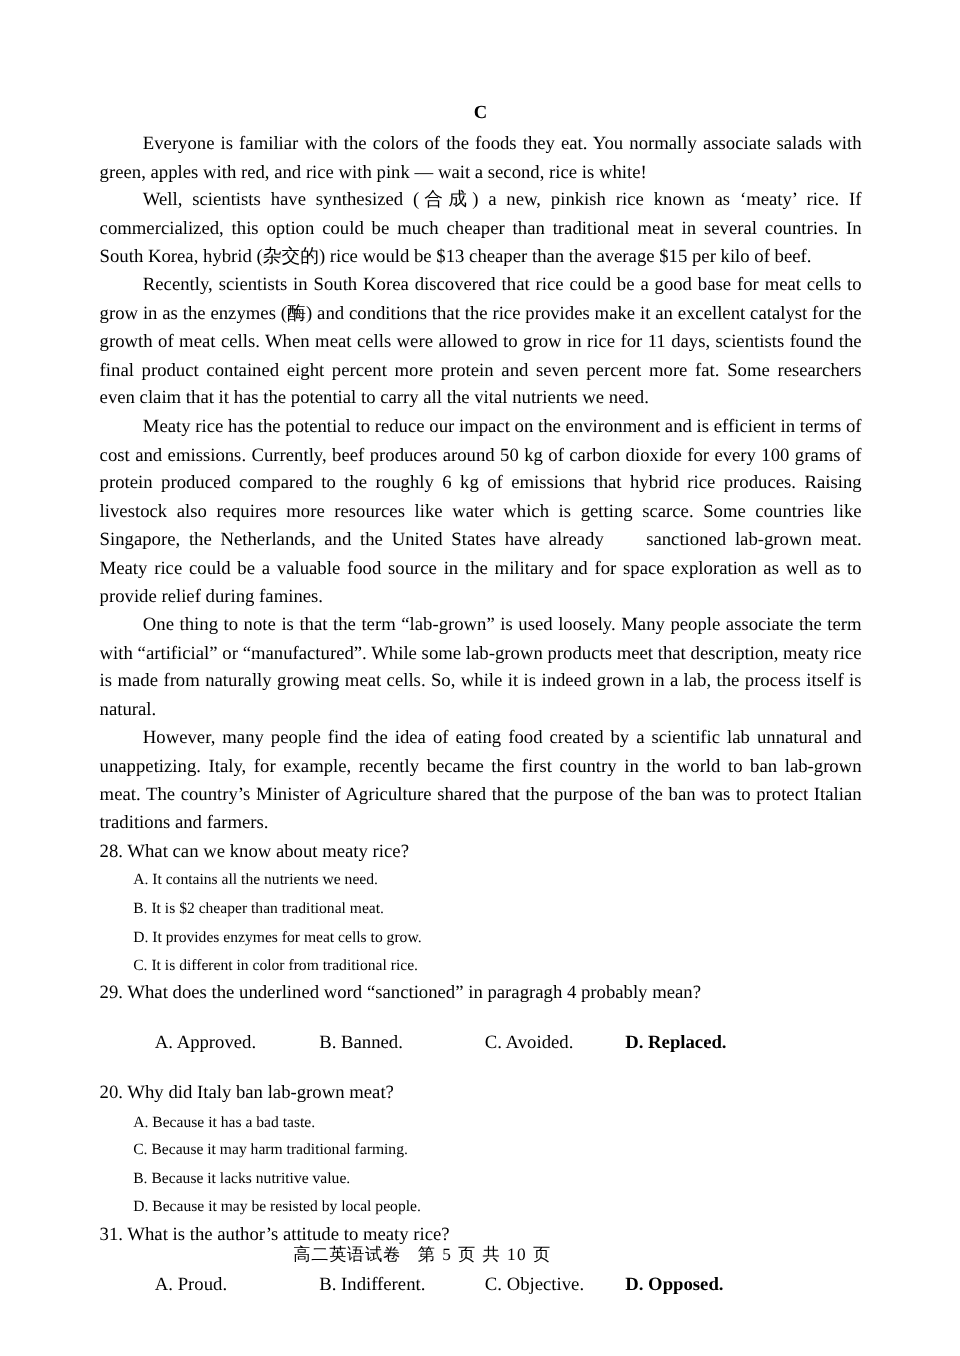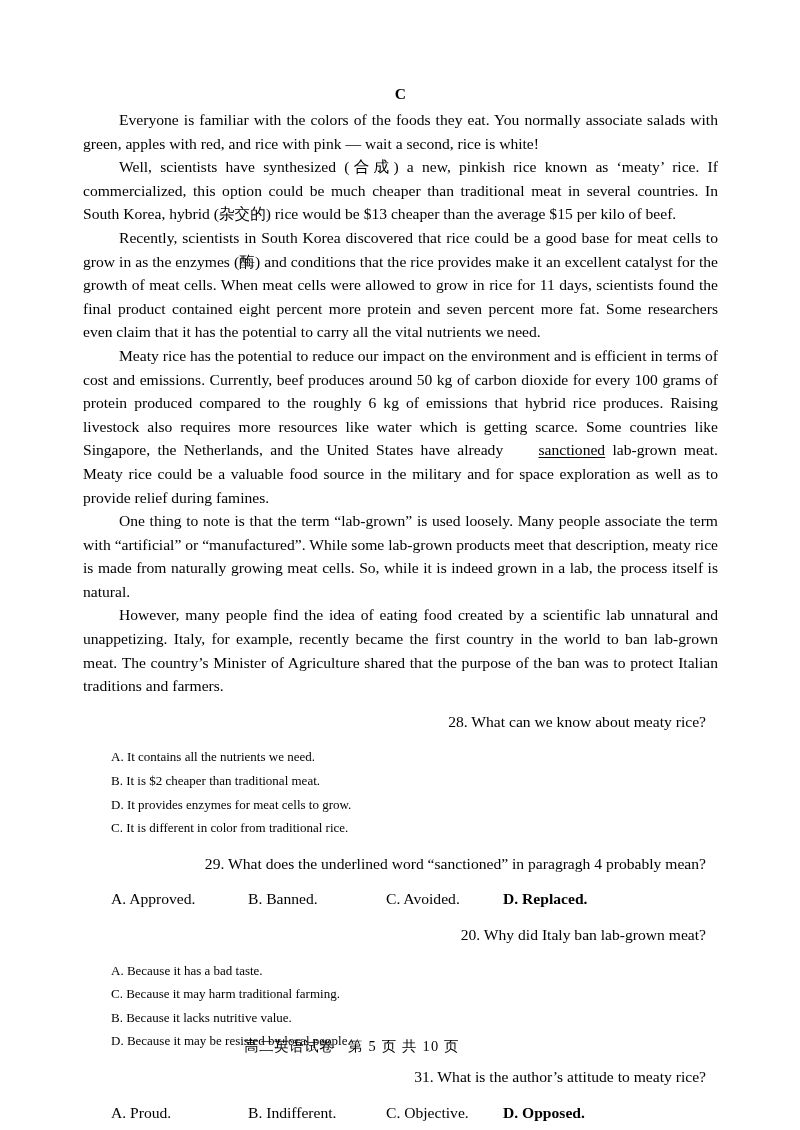--- a/index.html
+++ b/index.html
@@ -34,45 +34,44 @@
     margin: 0;
     font-size: 15.6px;
     line-height: 23.6px;
     text-align: justify;
     text-justify: inter-word;
     text-indent: 36px;
     -webkit-hyphens: none;
     hyphens: none;
   }
   .u-word {
-    text-decoration: underline;
     text-underline-offset: 1.5px;
     margin-left: 28px;
   }
   .questions {
     margin-top: 0;
   }
   .q-stem {
-    margin: 12px;
+    margin: 0;
     font-size: 15.6px;
     line-height: 23.6px;
     text-indent: 0;
-    text-align: right;
+    text-align: left;
     white-space: nowrap;
   }
   .q-opt {
     margin: 0;
     font-size: 13px;
     line-height: 23.6px;
     padding-left: 28px;
     text-align: left;
     white-space: nowrap;
   }
   .q-opt-row {
-    margin: 0;
+    margin: 18px;
     font-size: 15.6px;
     line-height: 23.6px;
     padding-left: 28px;
     position: relative;
     height: 23.6px;
     white-space: nowrap;
   }
   .q-opt-row span.inline-opt {
     position: absolute;
     top: 0;

